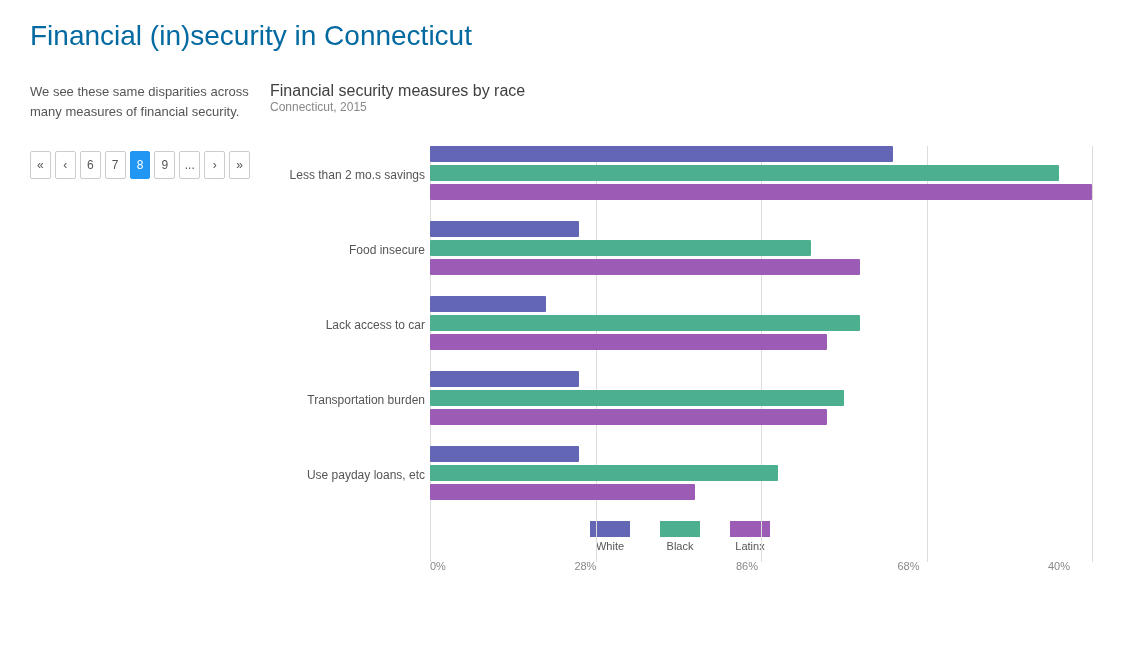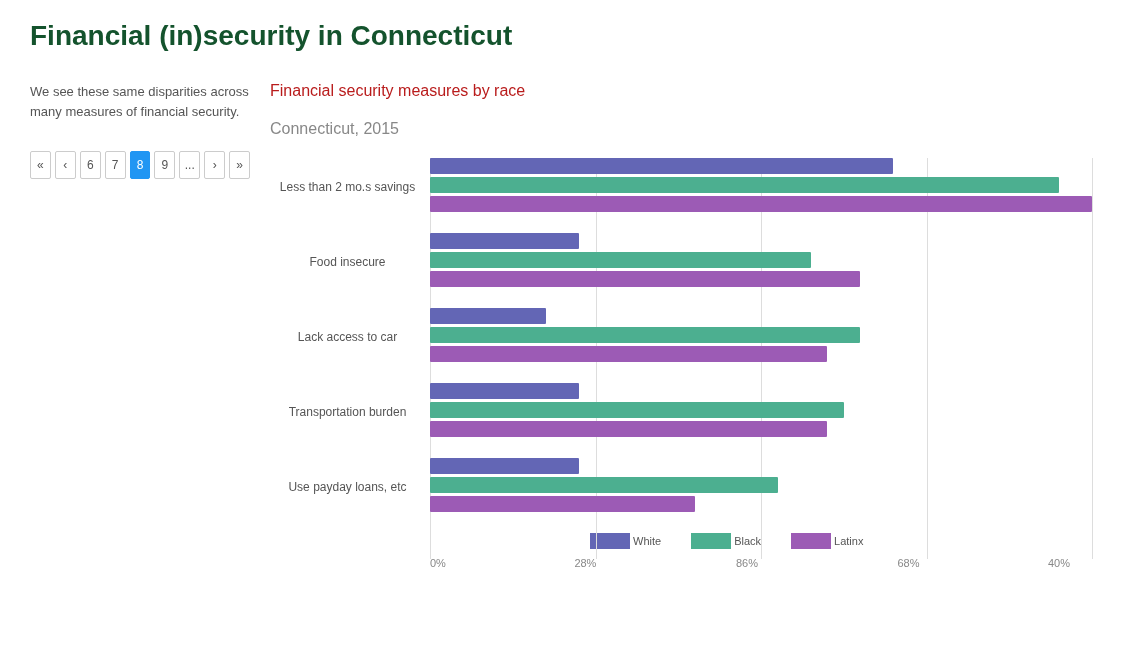--- a/index.html
+++ b/index.html
@@ -6,22 +6,22 @@
     body {
       font-family: Arial, sans-serif;
       background: #fff;
       color: #333;
       width: 1122px;
       min-height: 653px;
       padding: 20px 30px;
     }
     h1 {
       font-size: 28px;
-      font-weight: 700;
-      color: #14532d;
+      font-weight: 400;
+      color: #0369a1;
       margin-bottom: 30px;
     }
     .content-area {
       display: flex;
       gap: 20px;
     }
     .left-panel {
       width: 220px;
       flex-shrink: 0;
     }
@@ -53,44 +53,44 @@
     .page-btn.active {
       background: #2196F3;
       color: #fff;
       border-color: #2196F3;
     }
     .right-panel {
       flex: 1;
     }
     .chart-title {
       font-size: 16px;
-      color: #b91c1c;
-      margin-bottom: 20px;
+      color: #404040;
+      margin-bottom: 0;
     }
     .chart-subtitle {
-      font-size: 16px;
+      font-size: 12px;
       color: #888;
-      margin-bottom: 20px;
+      margin-bottom: 32px;
     }
     .chart-area {
       position: relative;
       padding-left: 160px;
       padding-bottom: 60px;
     }
     .bar-group {
       display: flex;
       flex-direction: column;
       margin-bottom: 18px;
       position: relative;
     }
     .bar-label {
       position: absolute;
       left: -160px;
       width: 155px;
-      text-align: center;
+      text-align: right;
       font-size: 12px;
       color: #555;
       top: 50%;
       transform: translateY(-50%);
     }
     .bar-row {
       display: flex;
       align-items: center;
       margin-bottom: 3px;
       height: 16px;
@@ -136,21 +136,21 @@
     .x-label:last-child { transform: translateX(-100%); }
 
     .legend {
       display: flex;
       gap: 30px;
       margin-top: 15px;
       margin-left: 160px;
     }
     .legend-item {
       display: flex;
-      flex-direction: row;
+      flex-direction: column;
       align-items: center;
       gap: 3px;
     }
     .legend-swatch {
       width: 40px;
       height: 16px;
     }
     .legend-label {
       font-size: 11px;
       color: #555;

